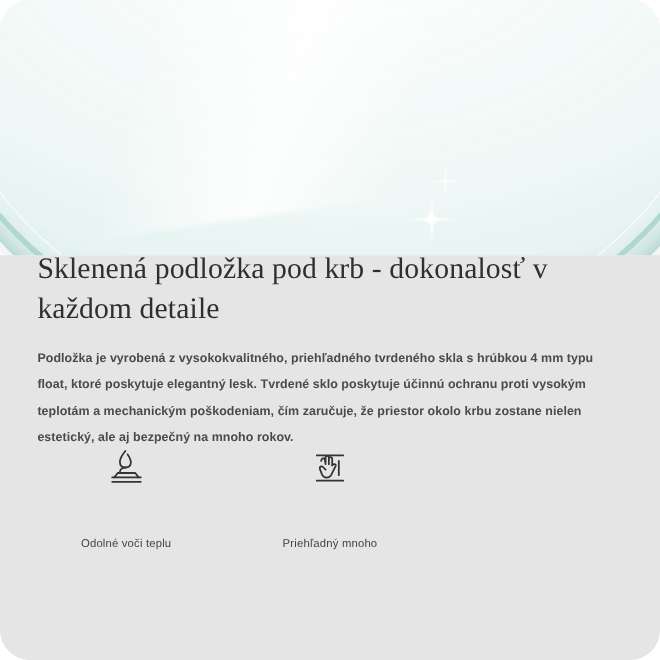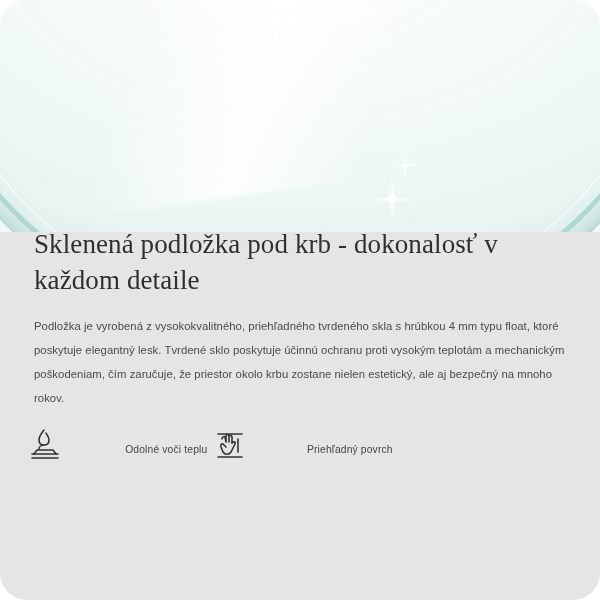--- a/index.html
+++ b/index.html
@@ -156,40 +156,41 @@
     letter-spacing: 0.1px;
   }
 
   .body-copy {
     margin: 16px 0 0 0;
     padding: 0 34px;
     font-size: 11.3px;
     line-height: 24px;
     color: #4a4a4a;
     letter-spacing: 0.05px;
+    font-weight: bold;
   }
 
   
   .features {
     position: absolute;
     left: 0;
     top: 398px;
     width: 600px;
     display: grid;
     grid-template-columns: repeat(3, 1fr);
     grid-template-rows: 88px 88px;
     padding: 0 22px;
     box-sizing: border-box;
   }
 
   .feature {
     display: flex;
-    flex-direction: row;
+    flex-direction: column;
     align-items: center;
-    justify-content: space-between;
+    justify-content: flex-start;
     padding-top: 6px;
     gap: 32px;
   }
 
   .feature-icon {
     width: 46px;
     height: 44px;
     display: flex;
     align-items: center;
     justify-content: center;
@@ -251,18 +252,18 @@
     <div class="feature">
       <div class="feature-icon">
         <svg width="42" height="42" viewBox="0 0 42 42" fill="none" stroke="#333333" stroke-width="1.6" stroke-linecap="round" stroke-linejoin="round">
           <path d="M9 10 L33 10"></path>
           <path d="M13 15 C13 13 15 12 16 13 L17 18 L17 12 C17 10 20 10 20 12 L20 18 L20 13 C20 11 23 11 23 13 L23 19"></path>
           <path d="M23 19 C25 17 27 18 26 20 L22 28 C20 31 16 31 14 28 L12 23 C11 20 13 19 15 21 L17 23"></path>
           <path d="M29 15 L29 28"></path>
           <path d="M9 33 L33 33"></path>
         </svg>
       </div>
-      <div class="feature-label">Priehľadný povrch</div>
+      <div class="feature-label">Priehľadný mnoho</div>
     </div>
 
   </div>
 
 </div>
 
 </body></html>

